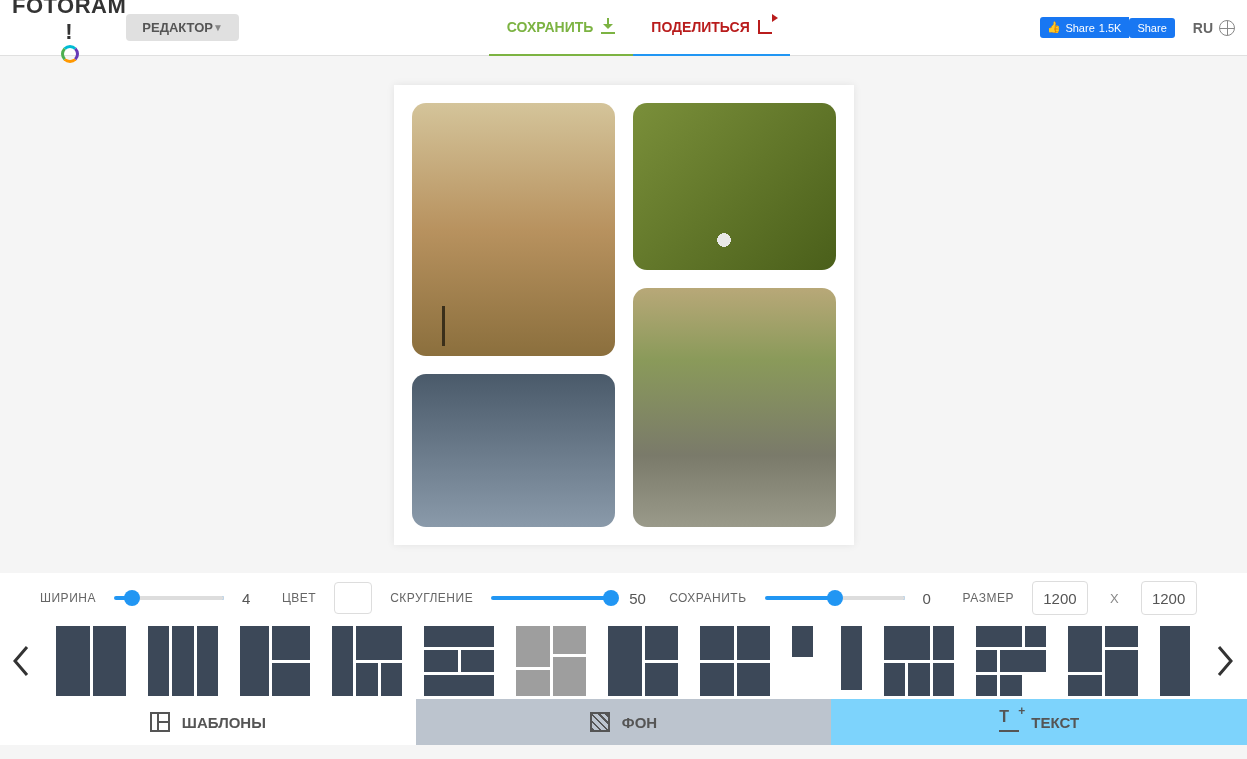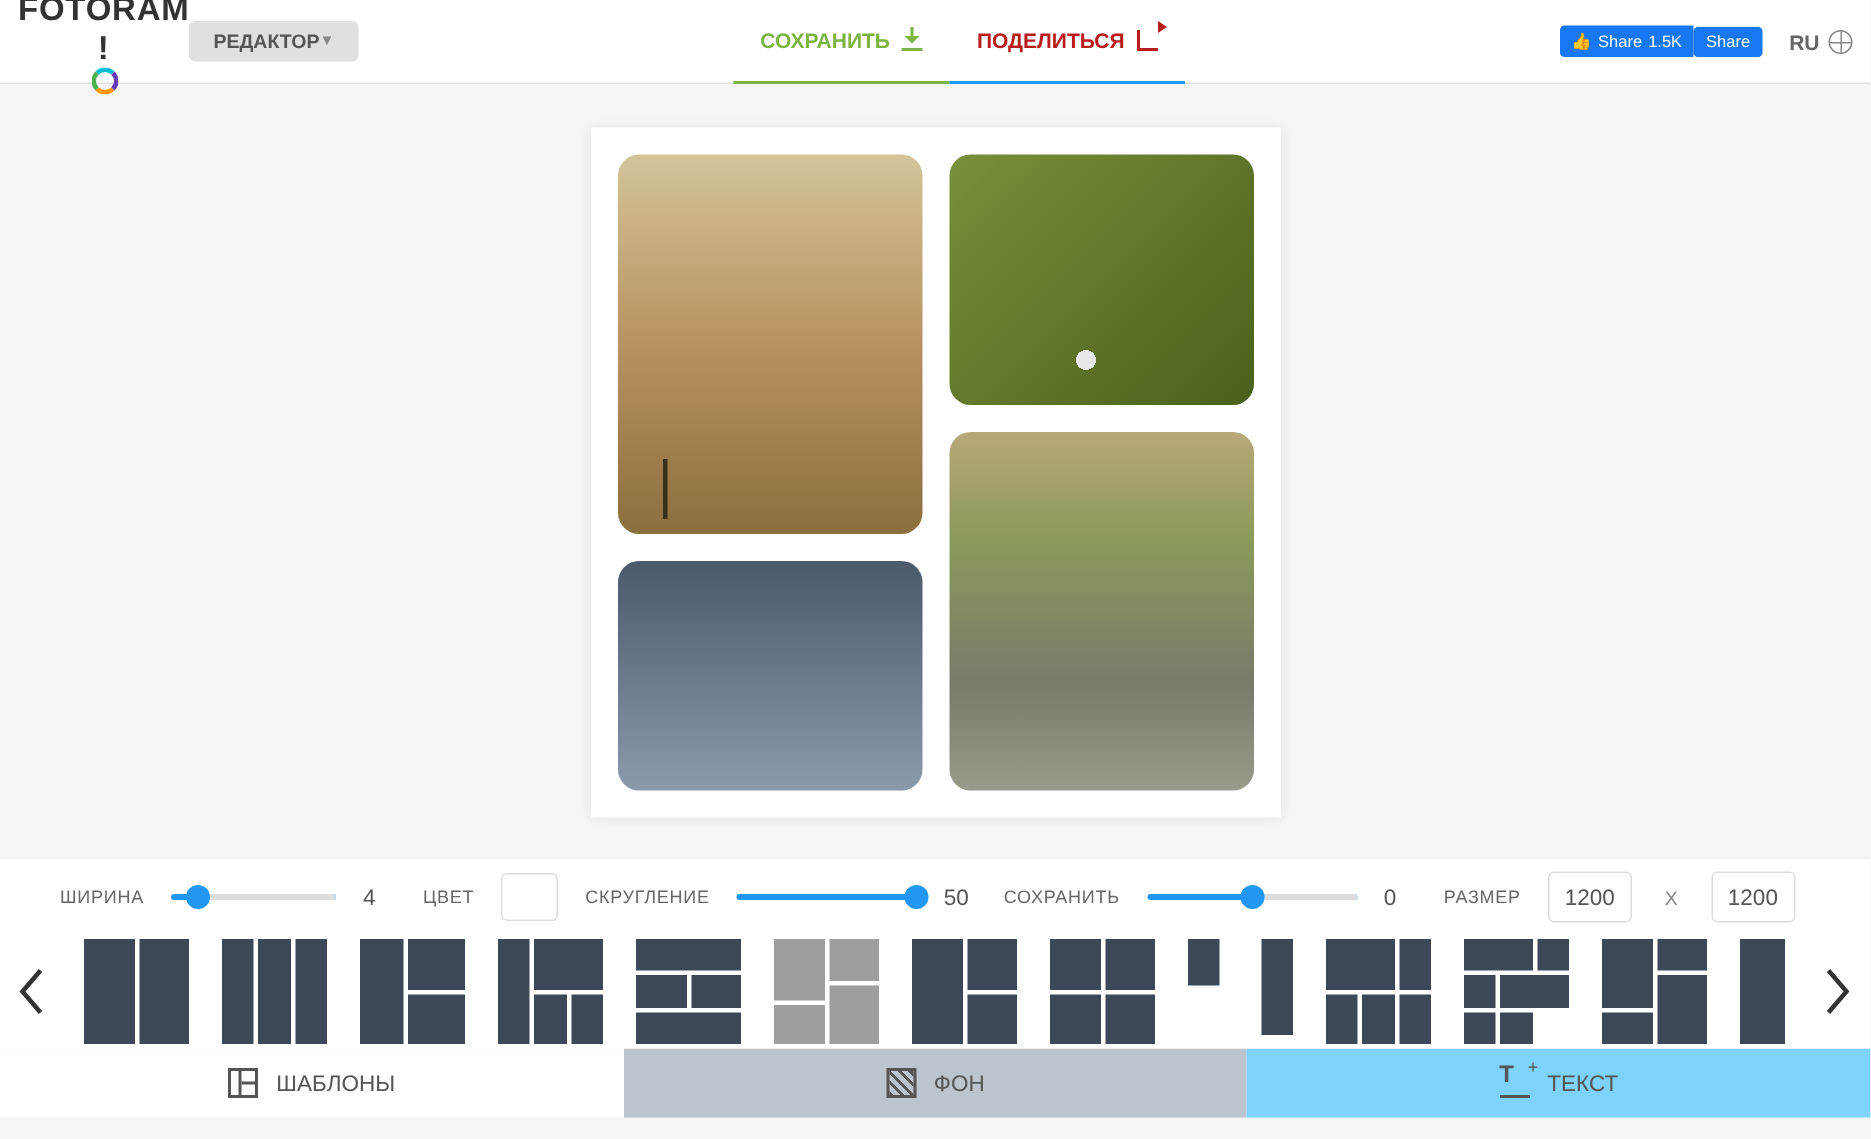--- a/index.html
+++ b/index.html
@@ -84,21 +84,21 @@
 .t10 { grid-template-columns: 1fr 1fr 1fr; grid-template-rows: 1fr 1fr 1fr; }
 .t10 div:first-child { grid-column: 1 / 3; }
 .t10 div:nth-child(4) { grid-column: 2 / 4; }
 .t11 { grid-template-columns: 1fr 1fr; grid-template-rows: 1fr 1fr 1fr; }
 .t11 div:nth-child(2) { grid-row: 1 / 3; }
 .t11 div:nth-child(3) { grid-row: 2 / 4; }
 .t12 { grid-template-columns: 1fr; grid-template-rows: 1fr; width: 30px; }
 
 
 .bottom-tabs { height: 46px; display: flex; }
-.btab { flex: 1; display: flex; align-items: center; justify-content: center; gap: 12px; font-size: 15px; font-weight: 400; color: #555; cursor: pointer; }
+.btab { flex: 1; display: flex; align-items: center; justify-content: center; gap: 12px; font-size: 15px; font-weight: 700; color: #555; cursor: pointer; }
 .btab.templates { background: #fff; }
 .btab.bg { background: #bcc4ce; }
 .btab.text { background: #7dd3fc; }
 .btab.clipart { background: #e5b6c1; }
 .btab-icon { width: 20px; height: 20px; }
 .icon-templates { border: 2px solid #555; position: relative; }
 .icon-templates::before { content:''; position:absolute; left:5px; top:0; bottom:0; width:2px; background:#555; }
 .icon-templates::after { content:''; position:absolute; right:0; top:7px; left:7px; height:2px; background:#555; }
 .icon-bg { background: repeating-linear-gradient(45deg, #555 0 2px, transparent 2px 5px); border: 2px solid #555; }
 .icon-text { border-bottom: 2px solid #555; position: relative; }

